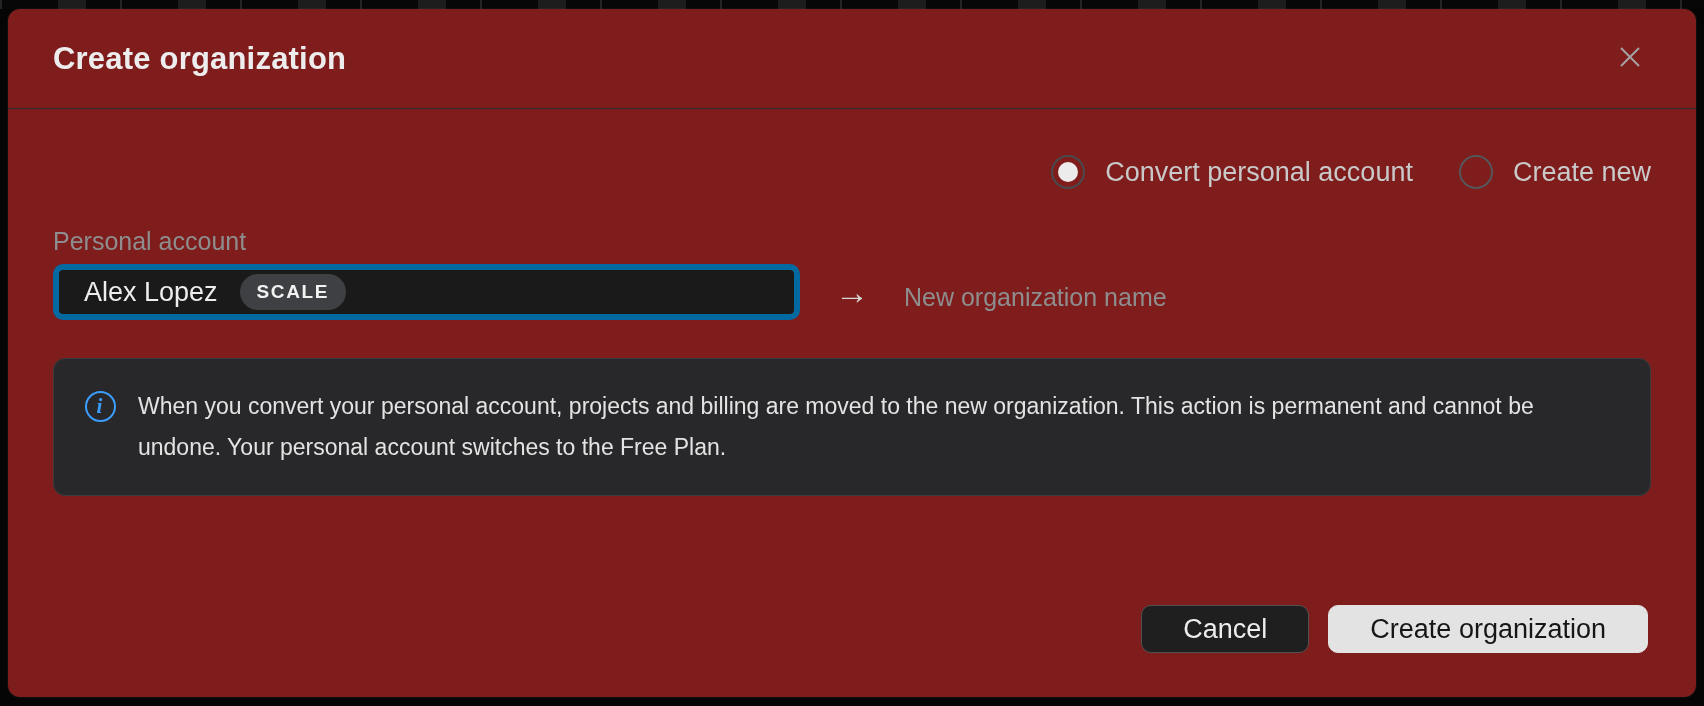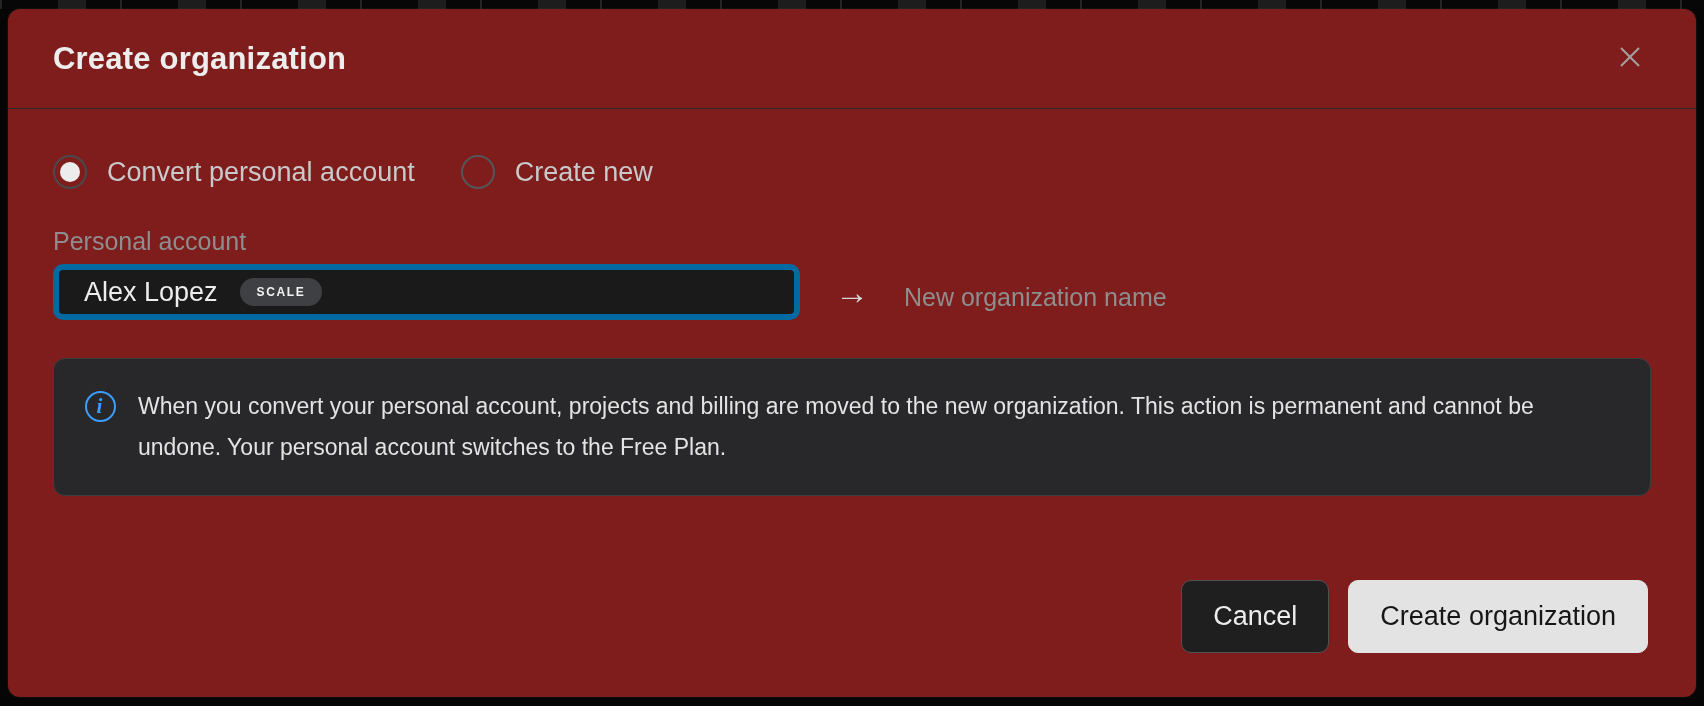--- a/index.html
+++ b/index.html
@@ -47,21 +47,21 @@
   }
   .close-btn {
     width: 44px; height: 44px;
     display: flex; align-items: center; justify-content: center;
     background: transparent; border: none; cursor: pointer;
   }
 
   .modal-body { padding: 46px 45px 0 45px; }
 
   
-  .radio-row { display: flex; align-items: center; gap: 46px; }
+  .radio-row { display: flex; align-items: center; gap: 46px; justify-content: flex-end; }
   .radio-option { display: flex; align-items: center; gap: 20px; cursor: pointer; }
   .radio-circle {
     width: 34px; height: 34px; border-radius: 50%;
     border: 2px solid #4a4a4c;
     display: flex; align-items: center; justify-content: center;
     flex: 0 0 auto;
   }
   .radio-circle.unchecked { border-color: #565658; }
   .radio-dot { width: 20px; height: 20px; border-radius: 50%; background: #ececec; }
   .radio-label { font-size: 27px; color: #c9c9c9; }
@@ -75,21 +75,21 @@
     border: 6px solid #0369a1;
     border-radius: 10px;
     background: #1a1a1b;
     display: flex; align-items: center; gap: 22px;
     padding: 0 25px;
   }
   .field-value { font-size: 27px; color: #ededed; white-space: nowrap; }
   .plan-badge {
     background: #3f4043;
     color: #f2f2f2;
-    font-size: 12px;
+    font-size: 19px;
     font-weight: 700;
     letter-spacing: 1.6px;
     padding: 7px 17px;
     border-radius: 999px;
     line-height: 1.2;
   }
   .arrow-cell {
     width: 104px; height: 56px; flex: 0 0 auto;
     display: flex; align-items: center; justify-content: center;
     color: #d6d6d6; font-size: 34px;
@@ -124,25 +124,25 @@
     max-width: 1470px;
   }
 
   
   .modal-footer {
     position: absolute;
     right: 48px; bottom: 44px;
     display: flex; gap: 19px;
   }
   .btn {
-    height: 73px;
+    height: 48px;
     border-radius: 10px;
     font-size: 27px;
     font-family: "Liberation Sans", sans-serif;
-    padding: 0 31px;
+    padding: 0 41px;
     cursor: pointer;
     display: flex; align-items: center; justify-content: center;
   }
   .btn-secondary {
     background: #1f1f20;
     border: 1px solid #515153;
     color: #ededed;
   }
   .btn-primary {
     background: #e3e3e4;

